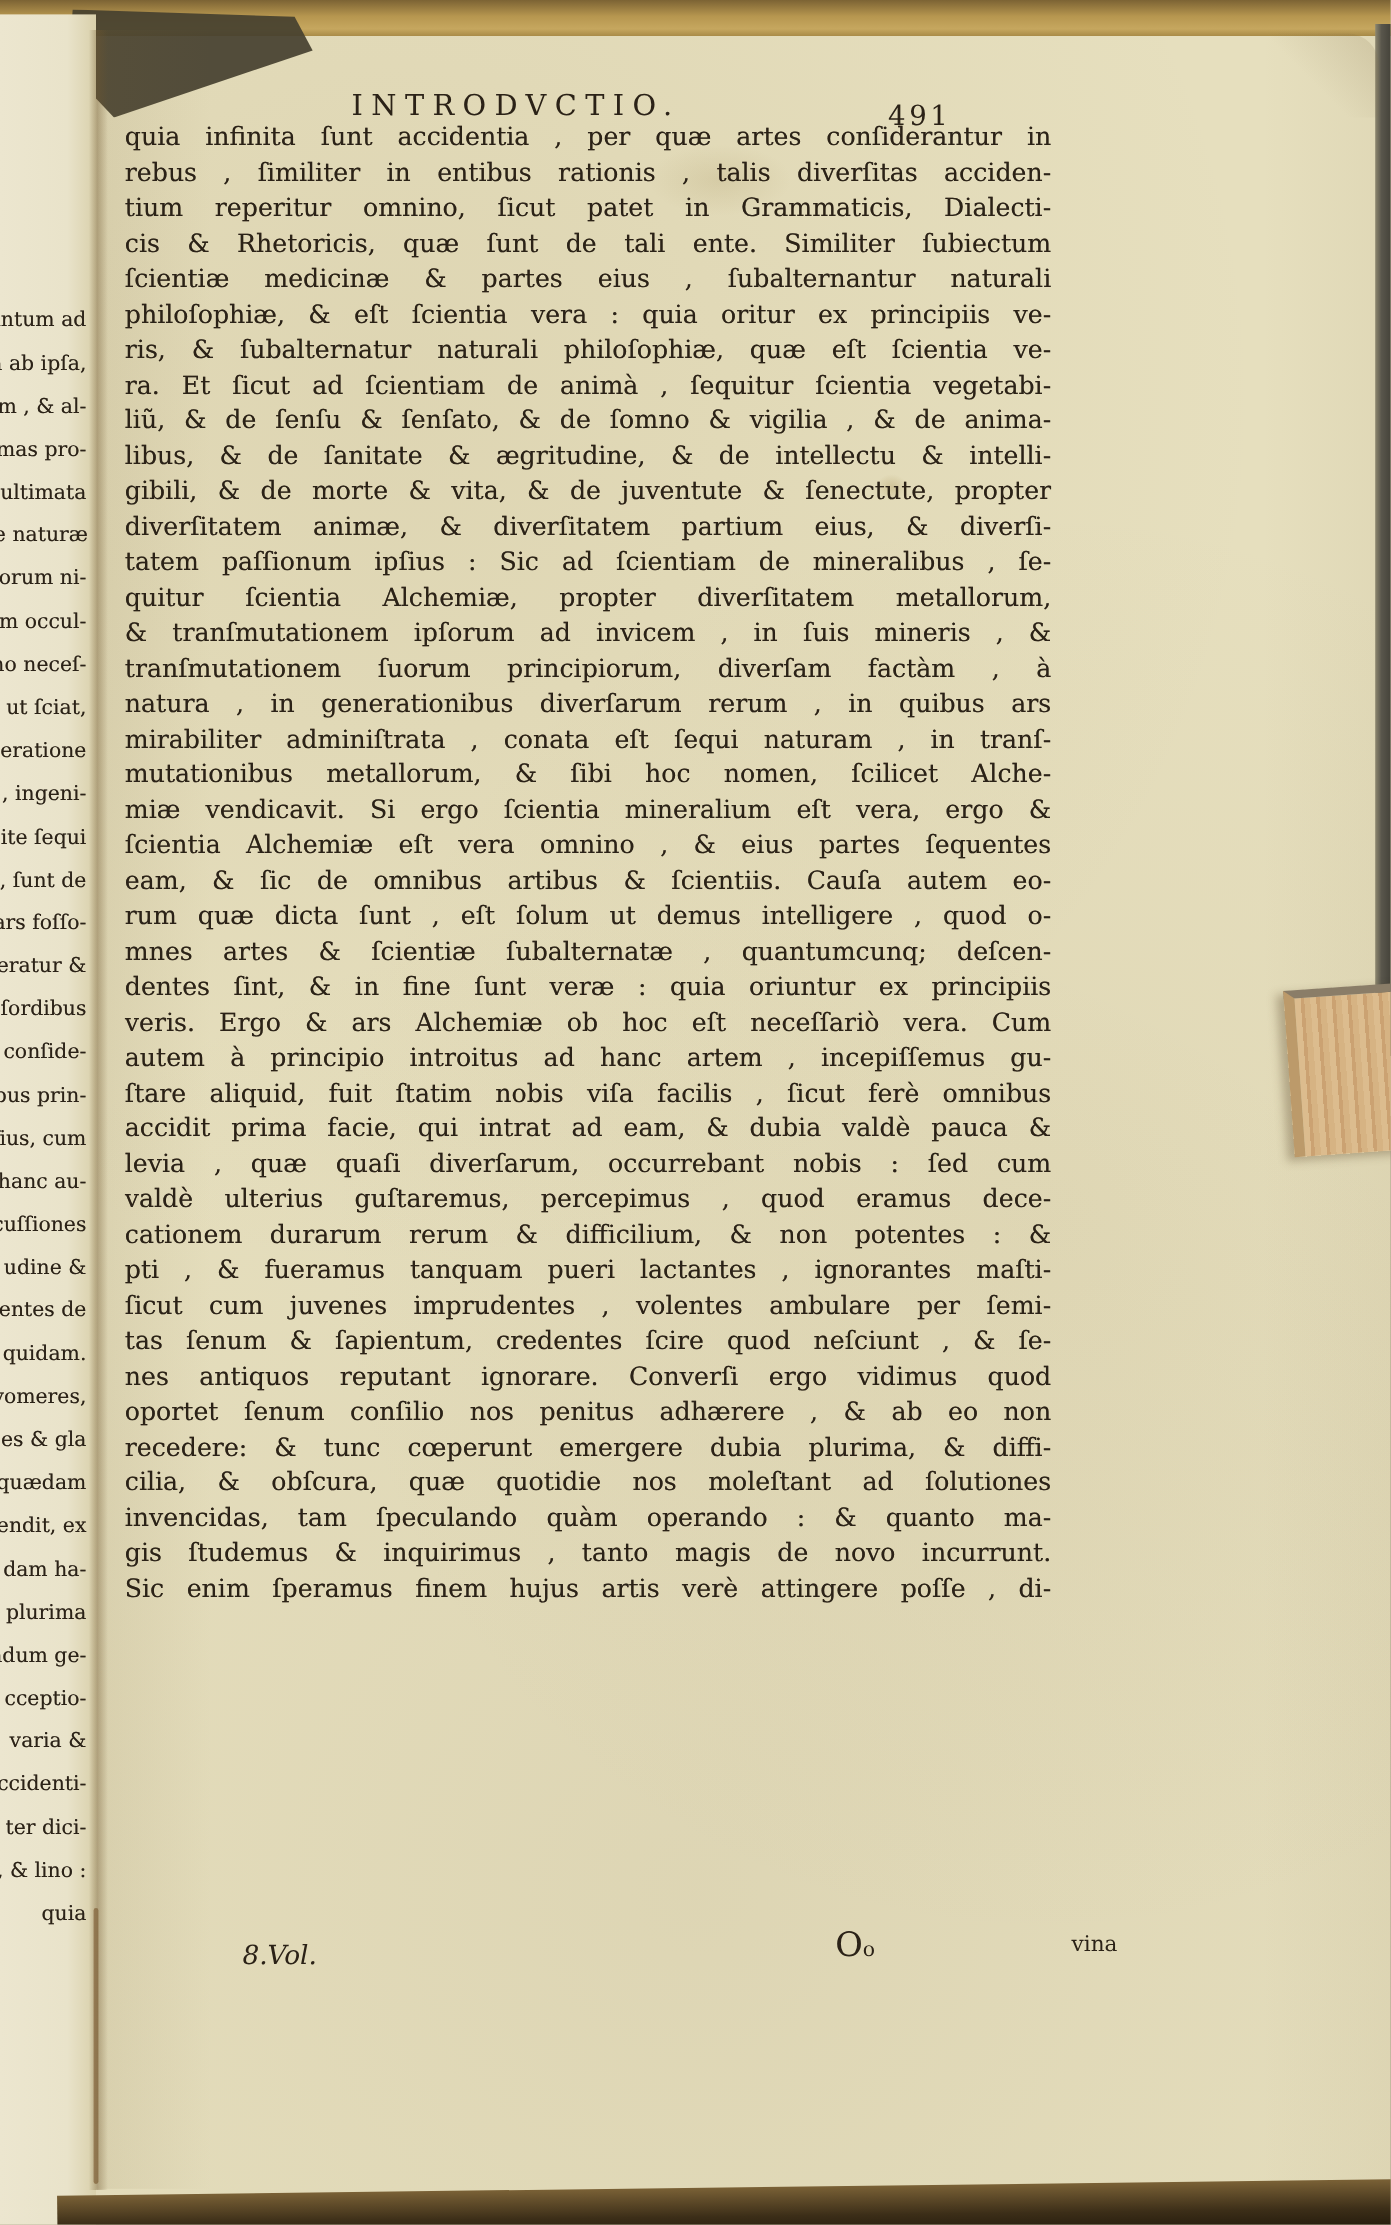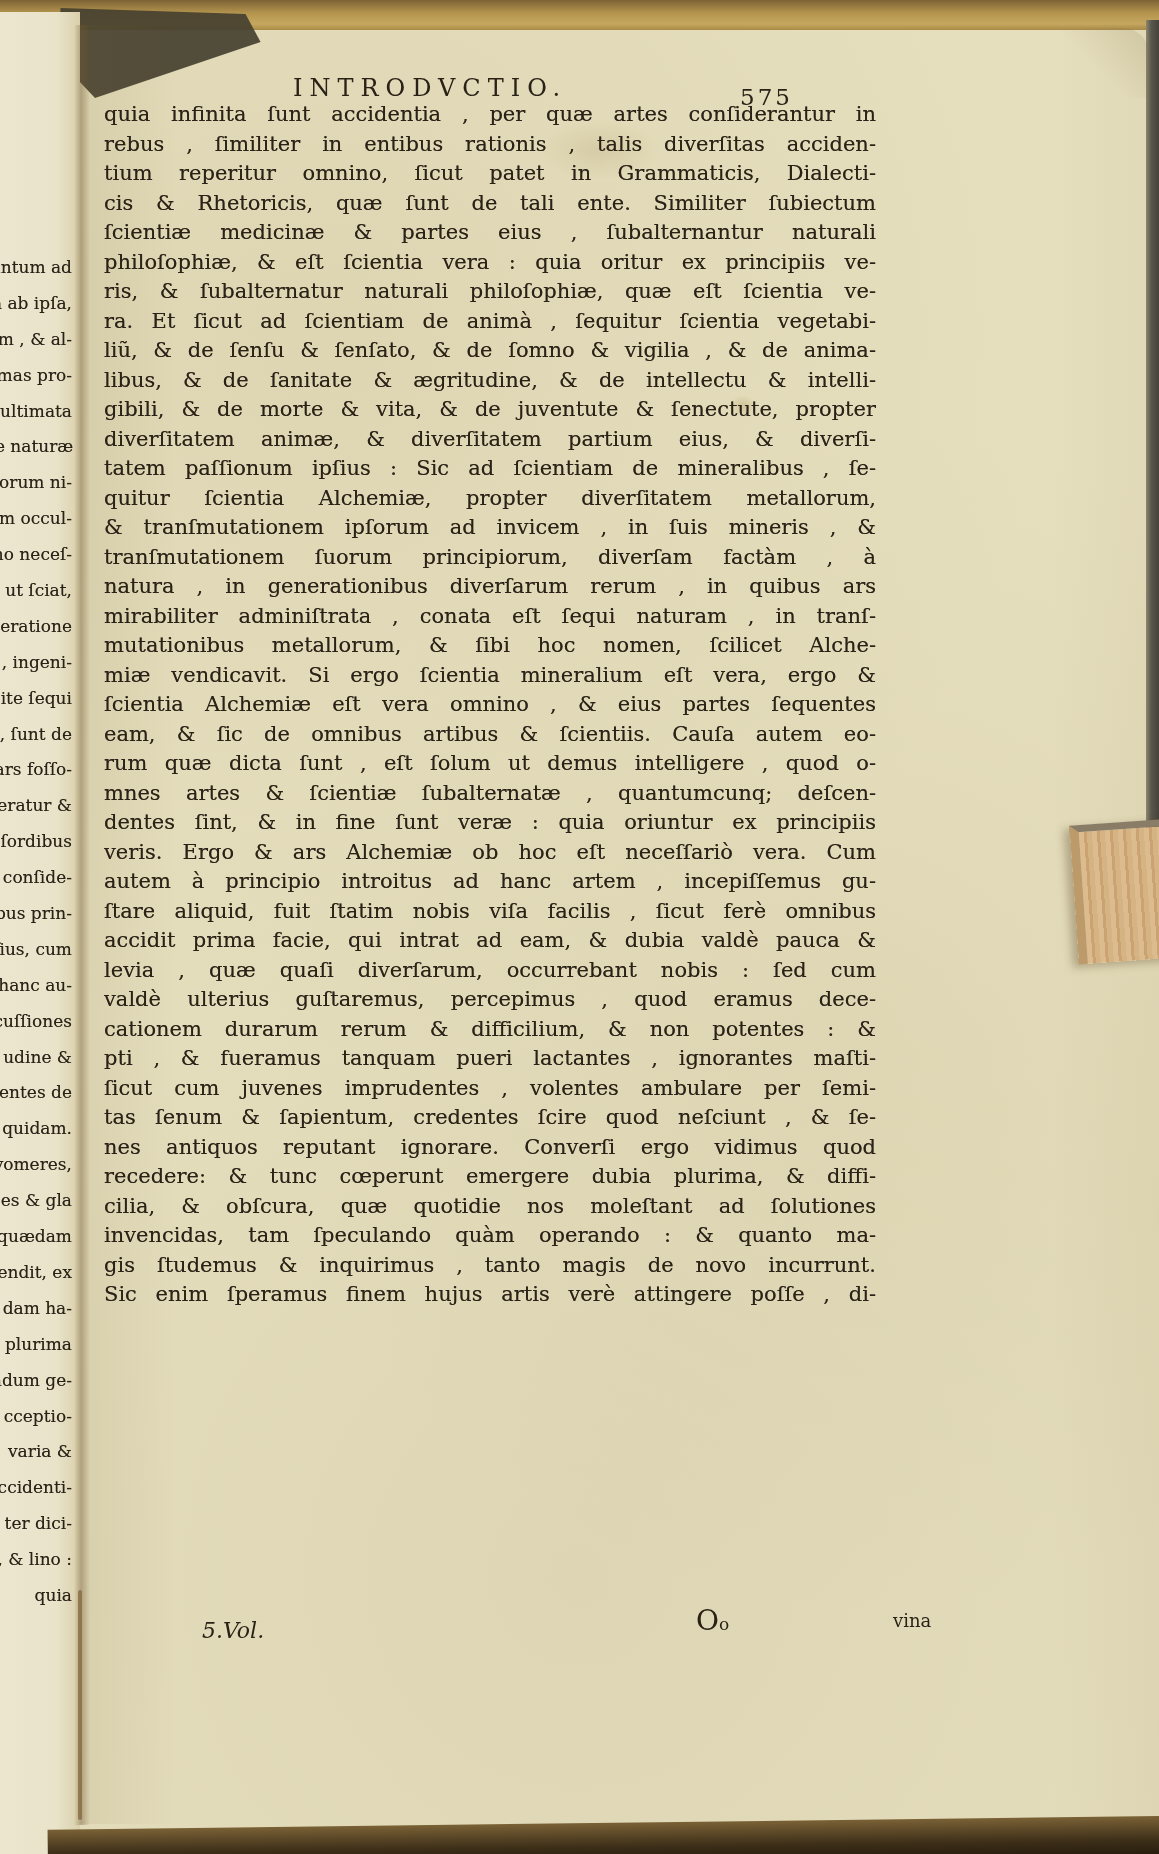--- a/index.html
+++ b/index.html
@@ -119,21 +119,21 @@
       <div class="note">ndum ge-</div>
       <div class="note">cceptio-</div>
       <div class="note">varia &amp;</div>
       <div class="note">ccidenti-</div>
       <div class="note">ter dici-</div>
       <div class="note">, &amp; lino :</div>
       <div class="note">quia</div>
     </div>
 
   <div class="header">INTRODVCTIO.</div>
-  <div class="pagenum">575</div>
+  <div class="pagenum">491</div>
 
   <div class="body">
 
   <div class="line">quia infinita ſunt accidentia , per quæ artes conſiderantur in</div>
       <div class="line">rebus ,  ſimiliter in entibus rationis ,  talis diverſitas acciden-</div>
       <div class="line">tium reperitur omnino, ſicut patet in Grammaticis, Dialecti-</div>
       <div class="line">cis &amp; Rhetoricis, quæ ſunt de tali ente.   Similiter ſubiectum</div>
       <div class="line">ſcientiæ medicinæ &amp; partes eius ,  ſubalternantur  naturali</div>
       <div class="line">philoſophiæ, &amp; eſt ſcientia vera :  quia oritur ex principiis ve-</div>
       <div class="line">ris, &amp; ſubalternatur naturali philoſophiæ, quæ eſt ſcientia ve-</div>
@@ -159,26 +159,27 @@
       <div class="line">autem à principio introitus ad hanc artem , incepiſſemus gu-</div>
       <div class="line">ſtare aliquid, fuit ſtatim nobis viſa facilis , ſicut ferè omnibus</div>
       <div class="line">accidit prima facie, qui intrat ad eam, &amp; dubia valdè pauca &amp;</div>
       <div class="line">levia , quæ quaſi diverſarum, occurrebant nobis  :  ſed cum</div>
       <div class="line">valdè ulterius guſtaremus, percepimus ,  quod eramus dece-</div>
       <div class="line">cationem durarum rerum &amp; difficilium, &amp; non potentes :  &amp;</div>
       <div class="line">pti , &amp; fueramus tanquam pueri lactantes , ignorantes maſti-</div>
       <div class="line">ſicut cum juvenes imprudentes , volentes ambulare per ſemi-</div>
       <div class="line">tas ſenum &amp; ſapientum, credentes ſcire quod neſciunt , &amp; ſe-</div>
       <div class="line">nes antiquos reputant ignorare. Converſi ergo vidimus quod</div>
+      <div class="line">oportet ſenum conſilio nos penitus adhærere  , &amp; ab eo non</div>
       <div class="line">recedere: &amp; tunc cœperunt emergere dubia plurima, &amp; diffi-</div>
       <div class="line">cilia, &amp; obſcura, quæ quotidie nos moleſtant ad ſolutiones</div>
       <div class="line">invencidas, tam ſpeculando quàm operando :  &amp; quanto ma-</div>
       <div class="line">gis ſtudemus &amp; inquirimus , tanto magis de novo incurrunt.</div>
       <div class="line">Sic enim ſperamus finem hujus artis verè attingere poſſe , di-</div>
     </div>
 
-  <div class="volume">5.Vol.</div>
+  <div class="volume">8.Vol.</div>
   <div class="signature">Oo</div>
   <div class="catchword">vina</div>
 
   <div class="wood-tab"></div>
   <div class="bottom-edge"></div>
 </div>
 
 </body></html>

